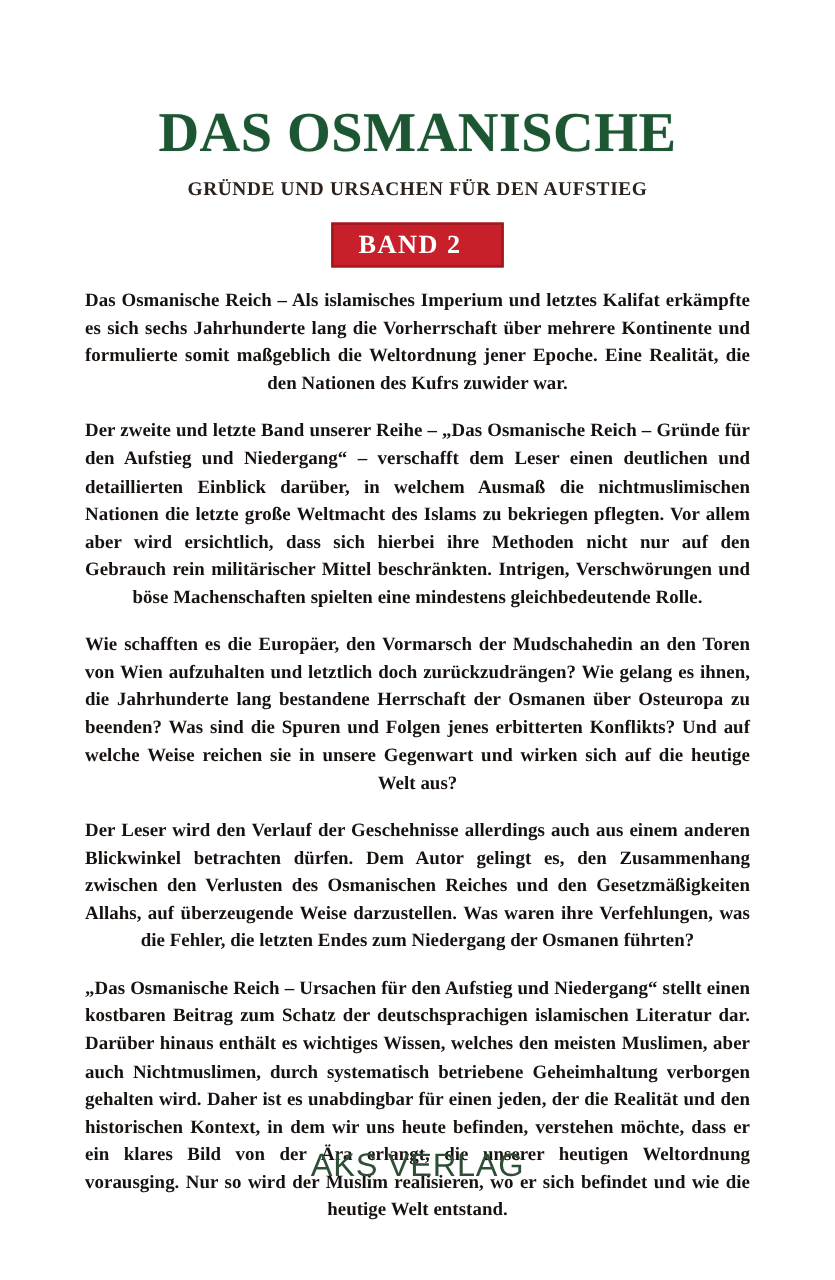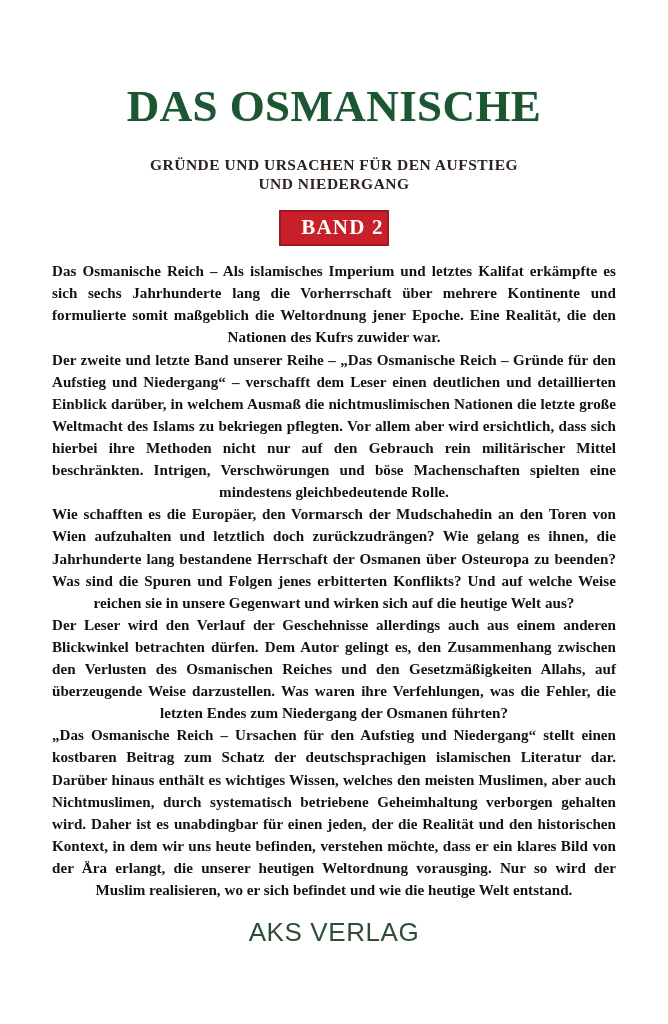--- a/index.html
+++ b/index.html
@@ -41,21 +41,21 @@
     text-transform: uppercase;
     text-shadow: 0 0 1px rgba(28, 86, 50, 0.35);
   }
 
   .book-title .title-line {
     display: block;
   }
 
   
   .book-subtitle {
-    margin: 26px 0 0 0;
+    margin: 13px 0 0 0;
     font-family: "Liberation Serif", "DejaVu Serif", serif;
     font-weight: 700;
     font-size: 15.5px;
     line-height: 1.24;
     letter-spacing: 0.5px;
     color: #2b221d;
     text-transform: uppercase;
   }
 
   .book-subtitle .sub-line {
@@ -63,21 +63,21 @@
   }
 
   
   .badge-wrap {
     text-align: center;
     margin-top: 17px;
   }
 
   .volume-badge {
     display: inline-block;
-    padding: 4px 3px 5px 20px;
+    padding: 4px 32px 5px 20px;
     background: #c8202a;
     border: 2px solid #9e1a20;
     color: #ffffff;
     font-family: "Liberation Serif", "DejaVu Serif", serif;
     font-weight: 700;
     font-size: 21px;
     line-height: 1.1;
     letter-spacing: 1.2px;
     text-transform: uppercase;
   }
@@ -89,21 +89,21 @@
     font-family: "Liberation Serif", "DejaVu Serif", serif;
     font-size: 15.1px;
     line-height: 1.465;
     font-weight: 600;
     text-align: justify;
     text-justify: inter-word;
     letter-spacing: 0.04px;
   }
 
   .blurb p {
-    margin: 0;
+    margin: 16px;
     text-align: justify;
     text-align-last: center;
     hyphens: none;
   }
 
   
   .publisher {
     position: absolute;
     left: 0;
     right: 0;
@@ -126,21 +126,20 @@
 
 <div class="cover">
 
   <div class="title-block">
     <h1 class="book-title">
       <span class="title-line">DAS OSMANISCHE</span>
     </h1>
 
     <h2 class="book-subtitle">
       <span class="sub-line">GRÜNDE UND URSACHEN FÜR DEN AUFSTIEG</span>
-      <span class="sub-line">UND NIEDERGANG</span>
     </h2>
   </div>
 
   <div class="badge-wrap">
     <span class="volume-badge">BAND 2</span>
   </div>
 
   <div class="blurb">
     <p>Das Osmanische Reich – Als islamisches Imperium und letztes Kalifat erkämpfte es sich sechs Jahrhunderte lang die Vorherrschaft über mehrere Kontinente und formulierte somit maßgeblich die Weltordnung jener Epoche. Eine Realität, die den Nationen des Kufrs zuwider war.</p>
     <p>Der zweite und letzte Band unserer Reihe – „Das Osmanische Reich – Gründe für den Aufstieg und Niedergang“ – verschafft dem Leser einen deutlichen und detaillierten Einblick darüber, in welchem Ausmaß die nichtmuslimischen Nationen die letzte große Weltmacht des Islams zu bekriegen pflegten. Vor allem aber wird ersichtlich, dass sich hierbei ihre Methoden nicht nur auf den Gebrauch rein militärischer Mittel beschränkten. Intrigen, Verschwörungen und böse Machenschaften spielten eine mindestens gleichbedeutende Rolle.</p>

